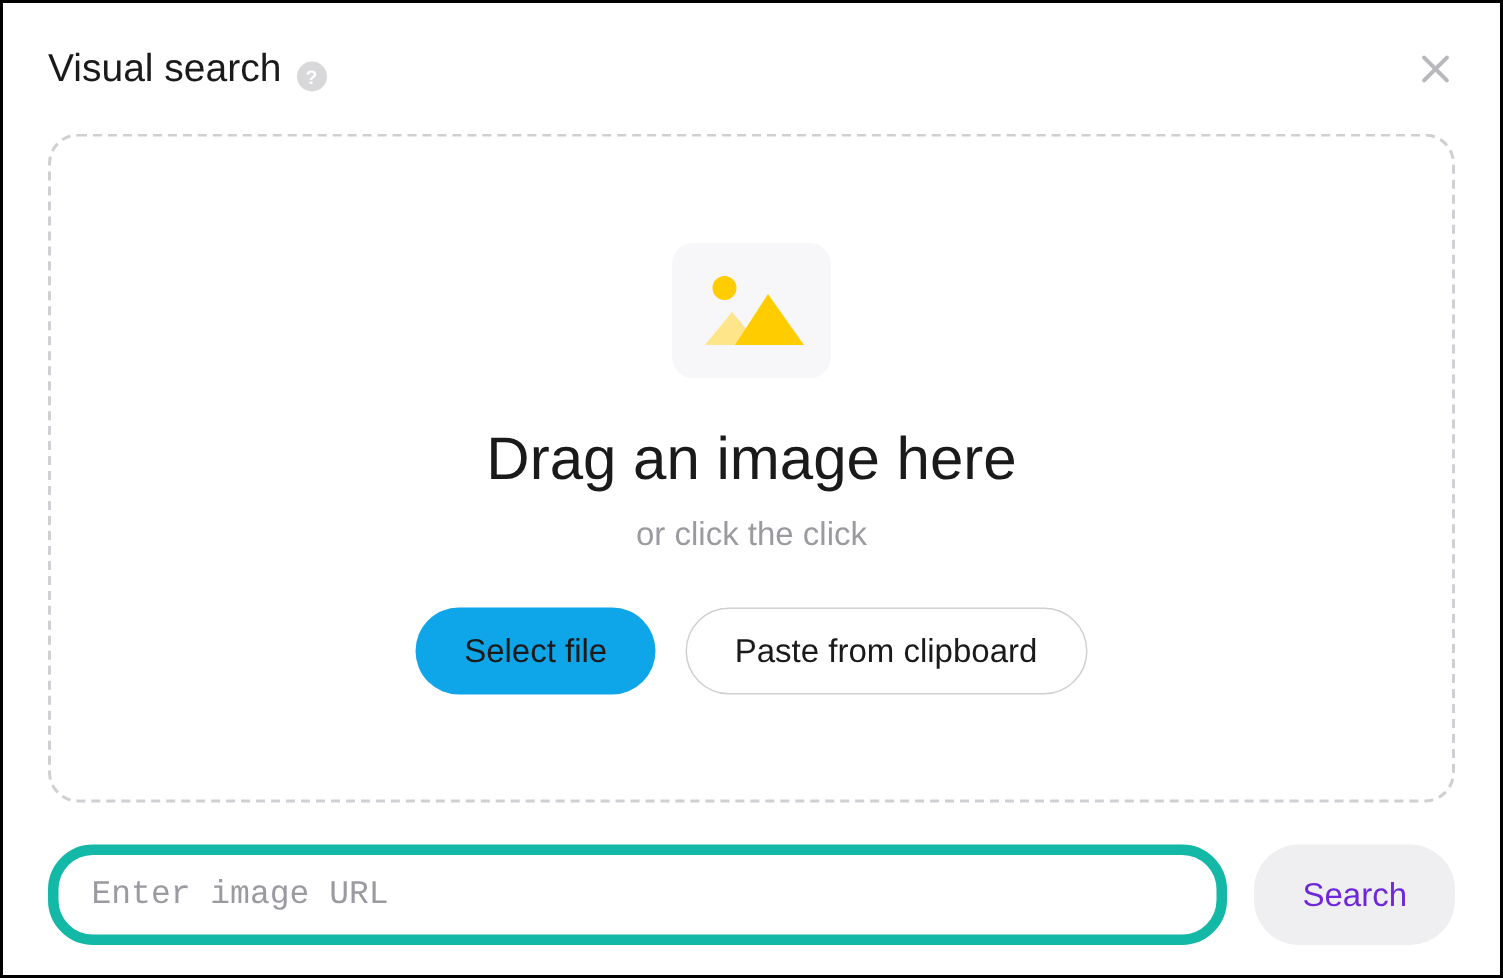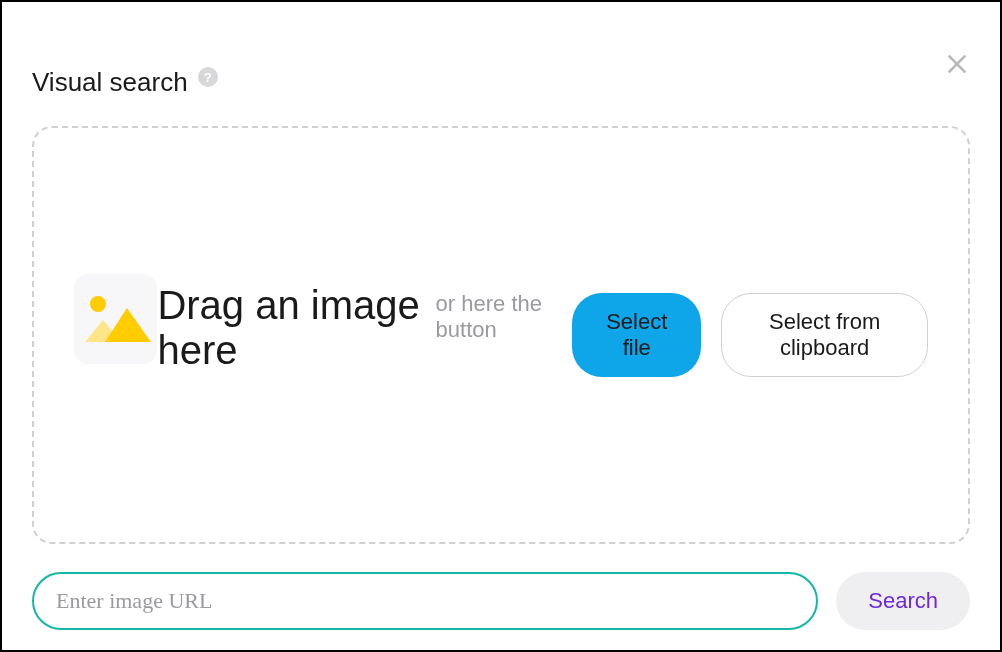--- a/index.html
+++ b/index.html
@@ -18,23 +18,22 @@
       flex-direction: column;
     }
     .header {
       display: flex;
       align-items: center;
       justify-content: space-between;
       margin-bottom: 28px;
     }
     .header-left {
       display: flex;
-      align-items: flex-start;
+      align-items: flex-end;
       gap: 10px;
-      margin-top: 37px;
     }
     .title {
       font-size: 26px;
       font-weight: 400;
       color: #1a1a1a;
     }
     .help-icon {
       width: 20px;
       height: 20px;
       border-radius: 50%;
@@ -56,21 +55,21 @@
     }
     .close-icon svg {
       width: 26px;
       height: 26px;
     }
     .drop-zone {
       border: 2px dashed #d0d0d4;
       border-radius: 20px;
       flex: 1;
       display: flex;
-      flex-direction: row;
+      flex-direction: column;
       align-items: center;
       justify-content: center;
       padding: 40px;
     }
     .image-icon {
       width: 106px;
       height: 90px;
       background: #f7f7f9;
       border-radius: 14px;
       display: flex;
@@ -118,23 +117,23 @@
     .url-row {
       display: flex;
       gap: 18px;
       margin-top: 28px;
     }
     .url-input {
       flex: 1;
       font-size: 22px;
       padding: 14px 22px;
       border-radius: 30px;
-      border: 2px solid #14b8a6;
+      border: 7px solid #14b8a6;
       color: #1a1a1a;
-      font-family: Liberation Serif, serif;
+      font-family: Liberation Mono, monospace;
       outline: none;
     }
     .url-input::placeholder {
       color: #9a9aa0;
     }
     .search-btn {
       font-size: 22px;
       padding: 14px 32px;
       border-radius: 30px;
       border: none;
@@ -162,23 +161,23 @@
 
 <div class="drop-zone">
   <div class="image-icon">
     <svg viewBox="0 0 78 58">
       <circle cx="21" cy="14" r="8" fill="#ffcc00"></circle>
       <path d="M 8 52 L 26 30 L 36 42 L 34 52 Z" fill="#ffe58a"></path>
       <path d="M 28 52 L 50 18 L 74 52 Z" fill="#ffcc00"></path>
     </svg>
   </div>
   <div class="drop-title">Drag an image here</div>
-  <div class="drop-subtitle">or here the button</div>
+  <div class="drop-subtitle">or click the click</div>
   <div class="button-row">
     <button class="btn btn-primary">Select file</button>
-    <button class="btn btn-secondary">Select from clipboard</button>
+    <button class="btn btn-secondary">Paste from clipboard</button>
   </div>
 </div>
 
 <div class="url-row">
   <input type="text" class="url-input" placeholder="Enter image URL" style="">
   <button class="search-btn">Search</button>
 </div>
 
 </body></html>

